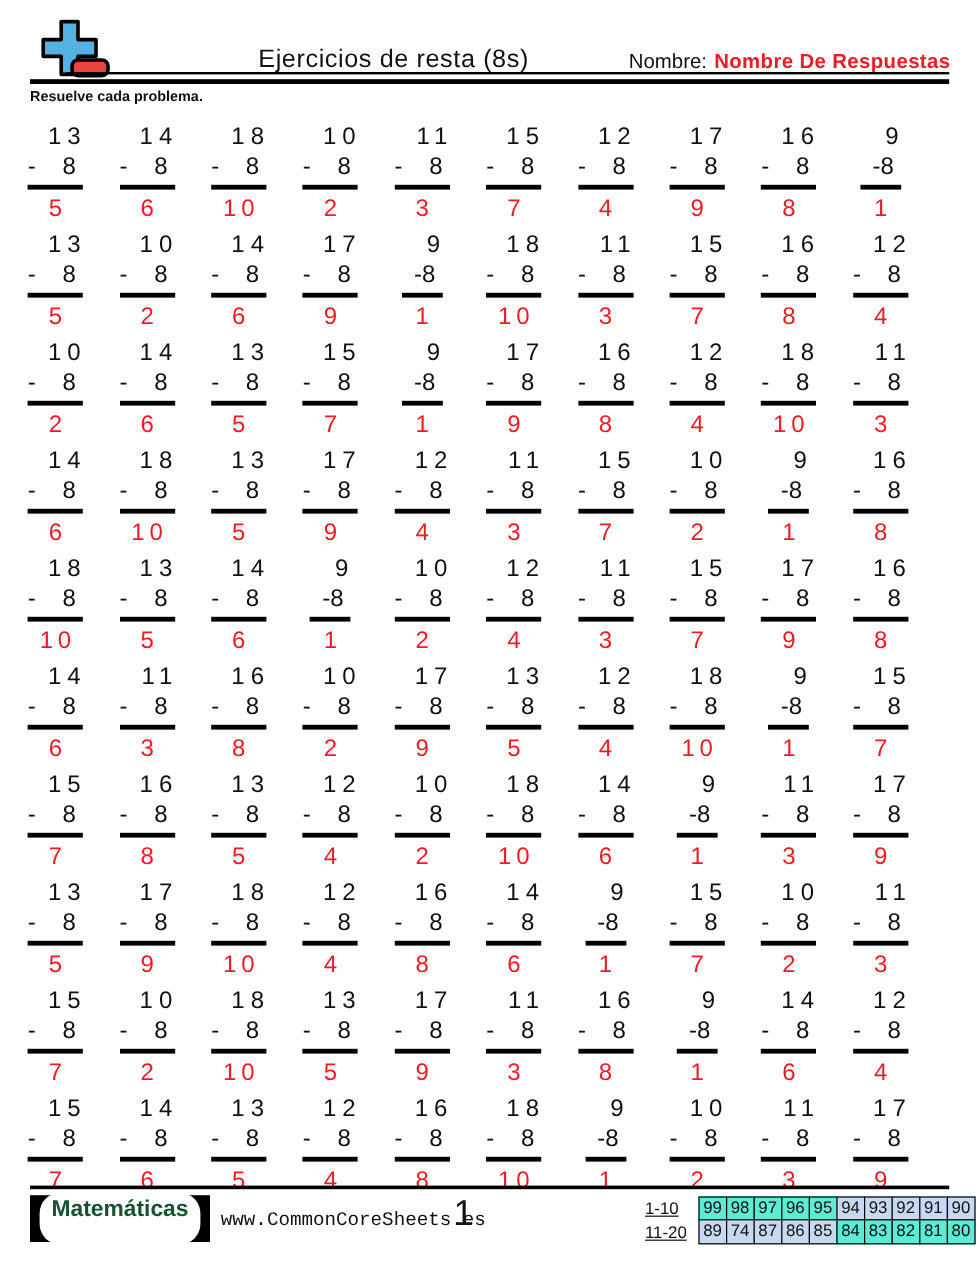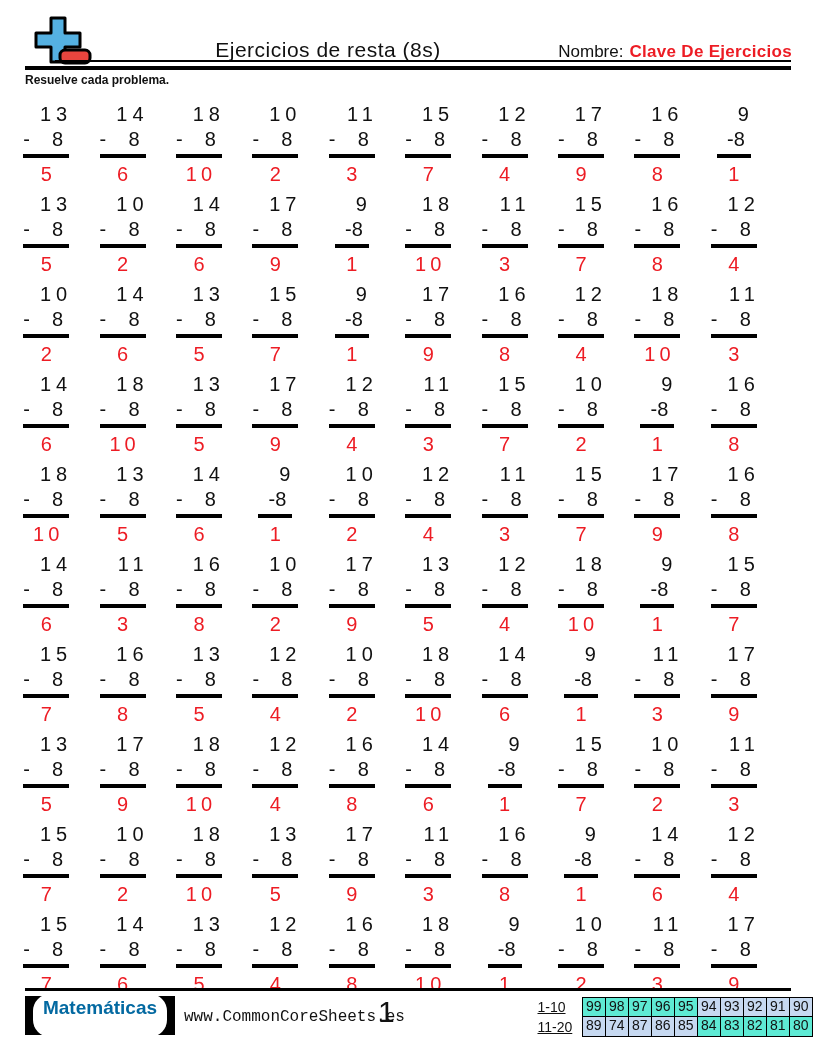--- a/index.html
+++ b/index.html
@@ -31,21 +31,21 @@
   .col.narrow .subrow { justify-content:flex-end; }
   .subrow .minus { font-size:20px; }
   .answer { margin-top:5px; font-size:20px; color:#ed1c24; text-align:center;
     letter-spacing:4px; padding-left:4px; }
 
   
   #footer-rule { position:absolute; left:25px; right:25px; top:988px; height:3px; background:#000; }
   #brandbox { position:absolute; left:25px; top:996px; width:150px; height:39px;
     background:#000; display:flex; align-items:center; justify-content:center; }
   #brandpill { background:#fff; border-radius:17px; padding:3px 10px 18px 10px;
-    font-size:19px; font-weight:bold; color:#0369a1; white-space:nowrap; }
+    font-size:19px; font-weight:bold; color:#14532d; white-space:nowrap; }
   #site { position:absolute; left:184px; top:1008px; font-size:16px;font-family:Liberation Mono, monospace; }
   #pagenum { position:absolute; left:378px; top:995px; font-size:30px; }
 
   #scorewrap { position:absolute; right:3px; top:997px; display:flex; flex-direction:column; }
   .scorerow { display:flex; height:20px; }
   .scorelabel { width:44px; padding-right:5px; font-size:14px;
     line-height:20px;text-decoration:underline; }
   .scorecell { width:24.5px; border:1.5px solid #000; margin-left:-1.5px;
     font-size:14px; line-height:17px; text-align:center; background:#5eead4; }
   .scorecell.first { margin-left:0; }
@@ -58,21 +58,21 @@
 <div id="page">
 
   <div id="logo">
     <svg width="66" height="50" viewBox="0 0 66 50">
       <path d="M25 2 h14 v15 h15 v14 h-15 v15 h-14 v-15 h-15 v-14 h15 z" fill="#55b1e2" stroke="#000" stroke-width="3" stroke-linejoin="round"></path>
       <rect x="34" y="34" width="30" height="13" rx="5" fill="#e8453e" stroke="#000" stroke-width="3"></rect>
     </svg>
   </div>
   <div id="title">Ejercicios de resta (8s)</div>
   <div id="namebox">
-    <span>Nombre:</span><span class="nv">Clave De Ejercicios</span>
+    <span>Nombre:</span><span class="nv">Nombre De Respuestas</span>
   </div>
   <div id="rule-thin"></div>
   <div id="rule-thick"></div>
   <div id="instruction">Resuelve cada problema.</div>
 
   <div id="grid">
       <div class="cell">
         <div class="prob">
           <div class="col">
             <div class="minuend">13</div>

